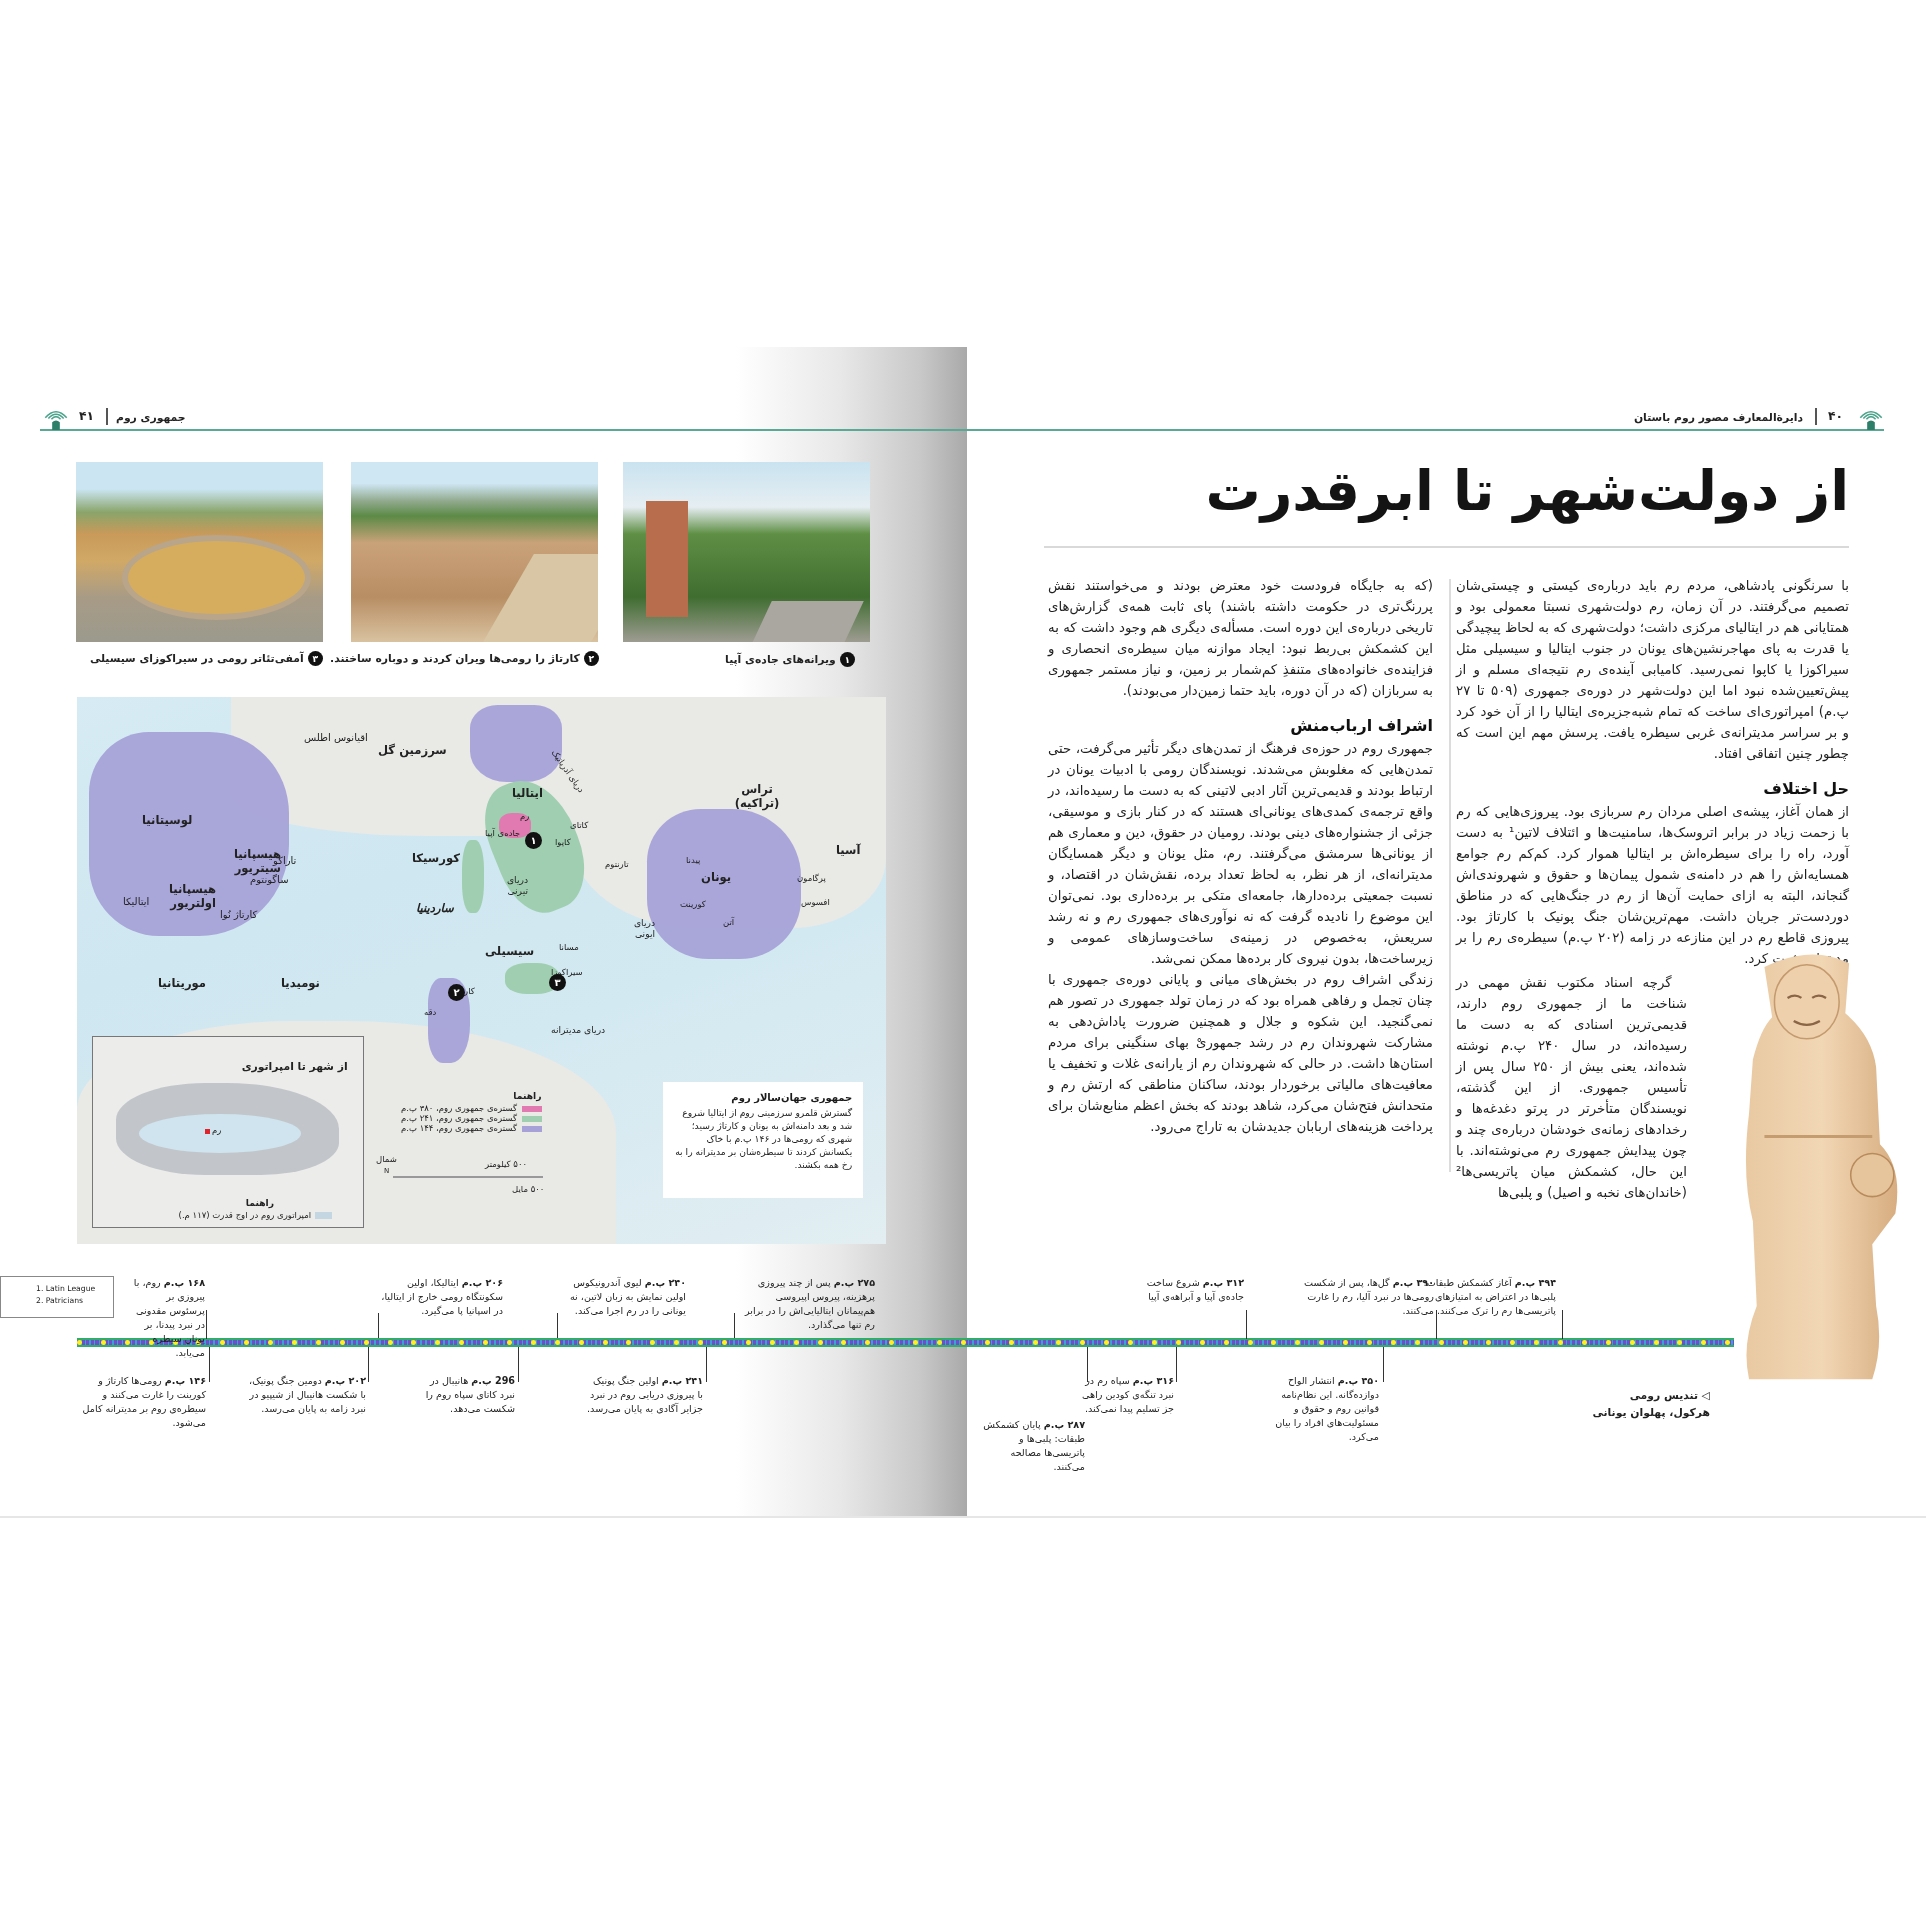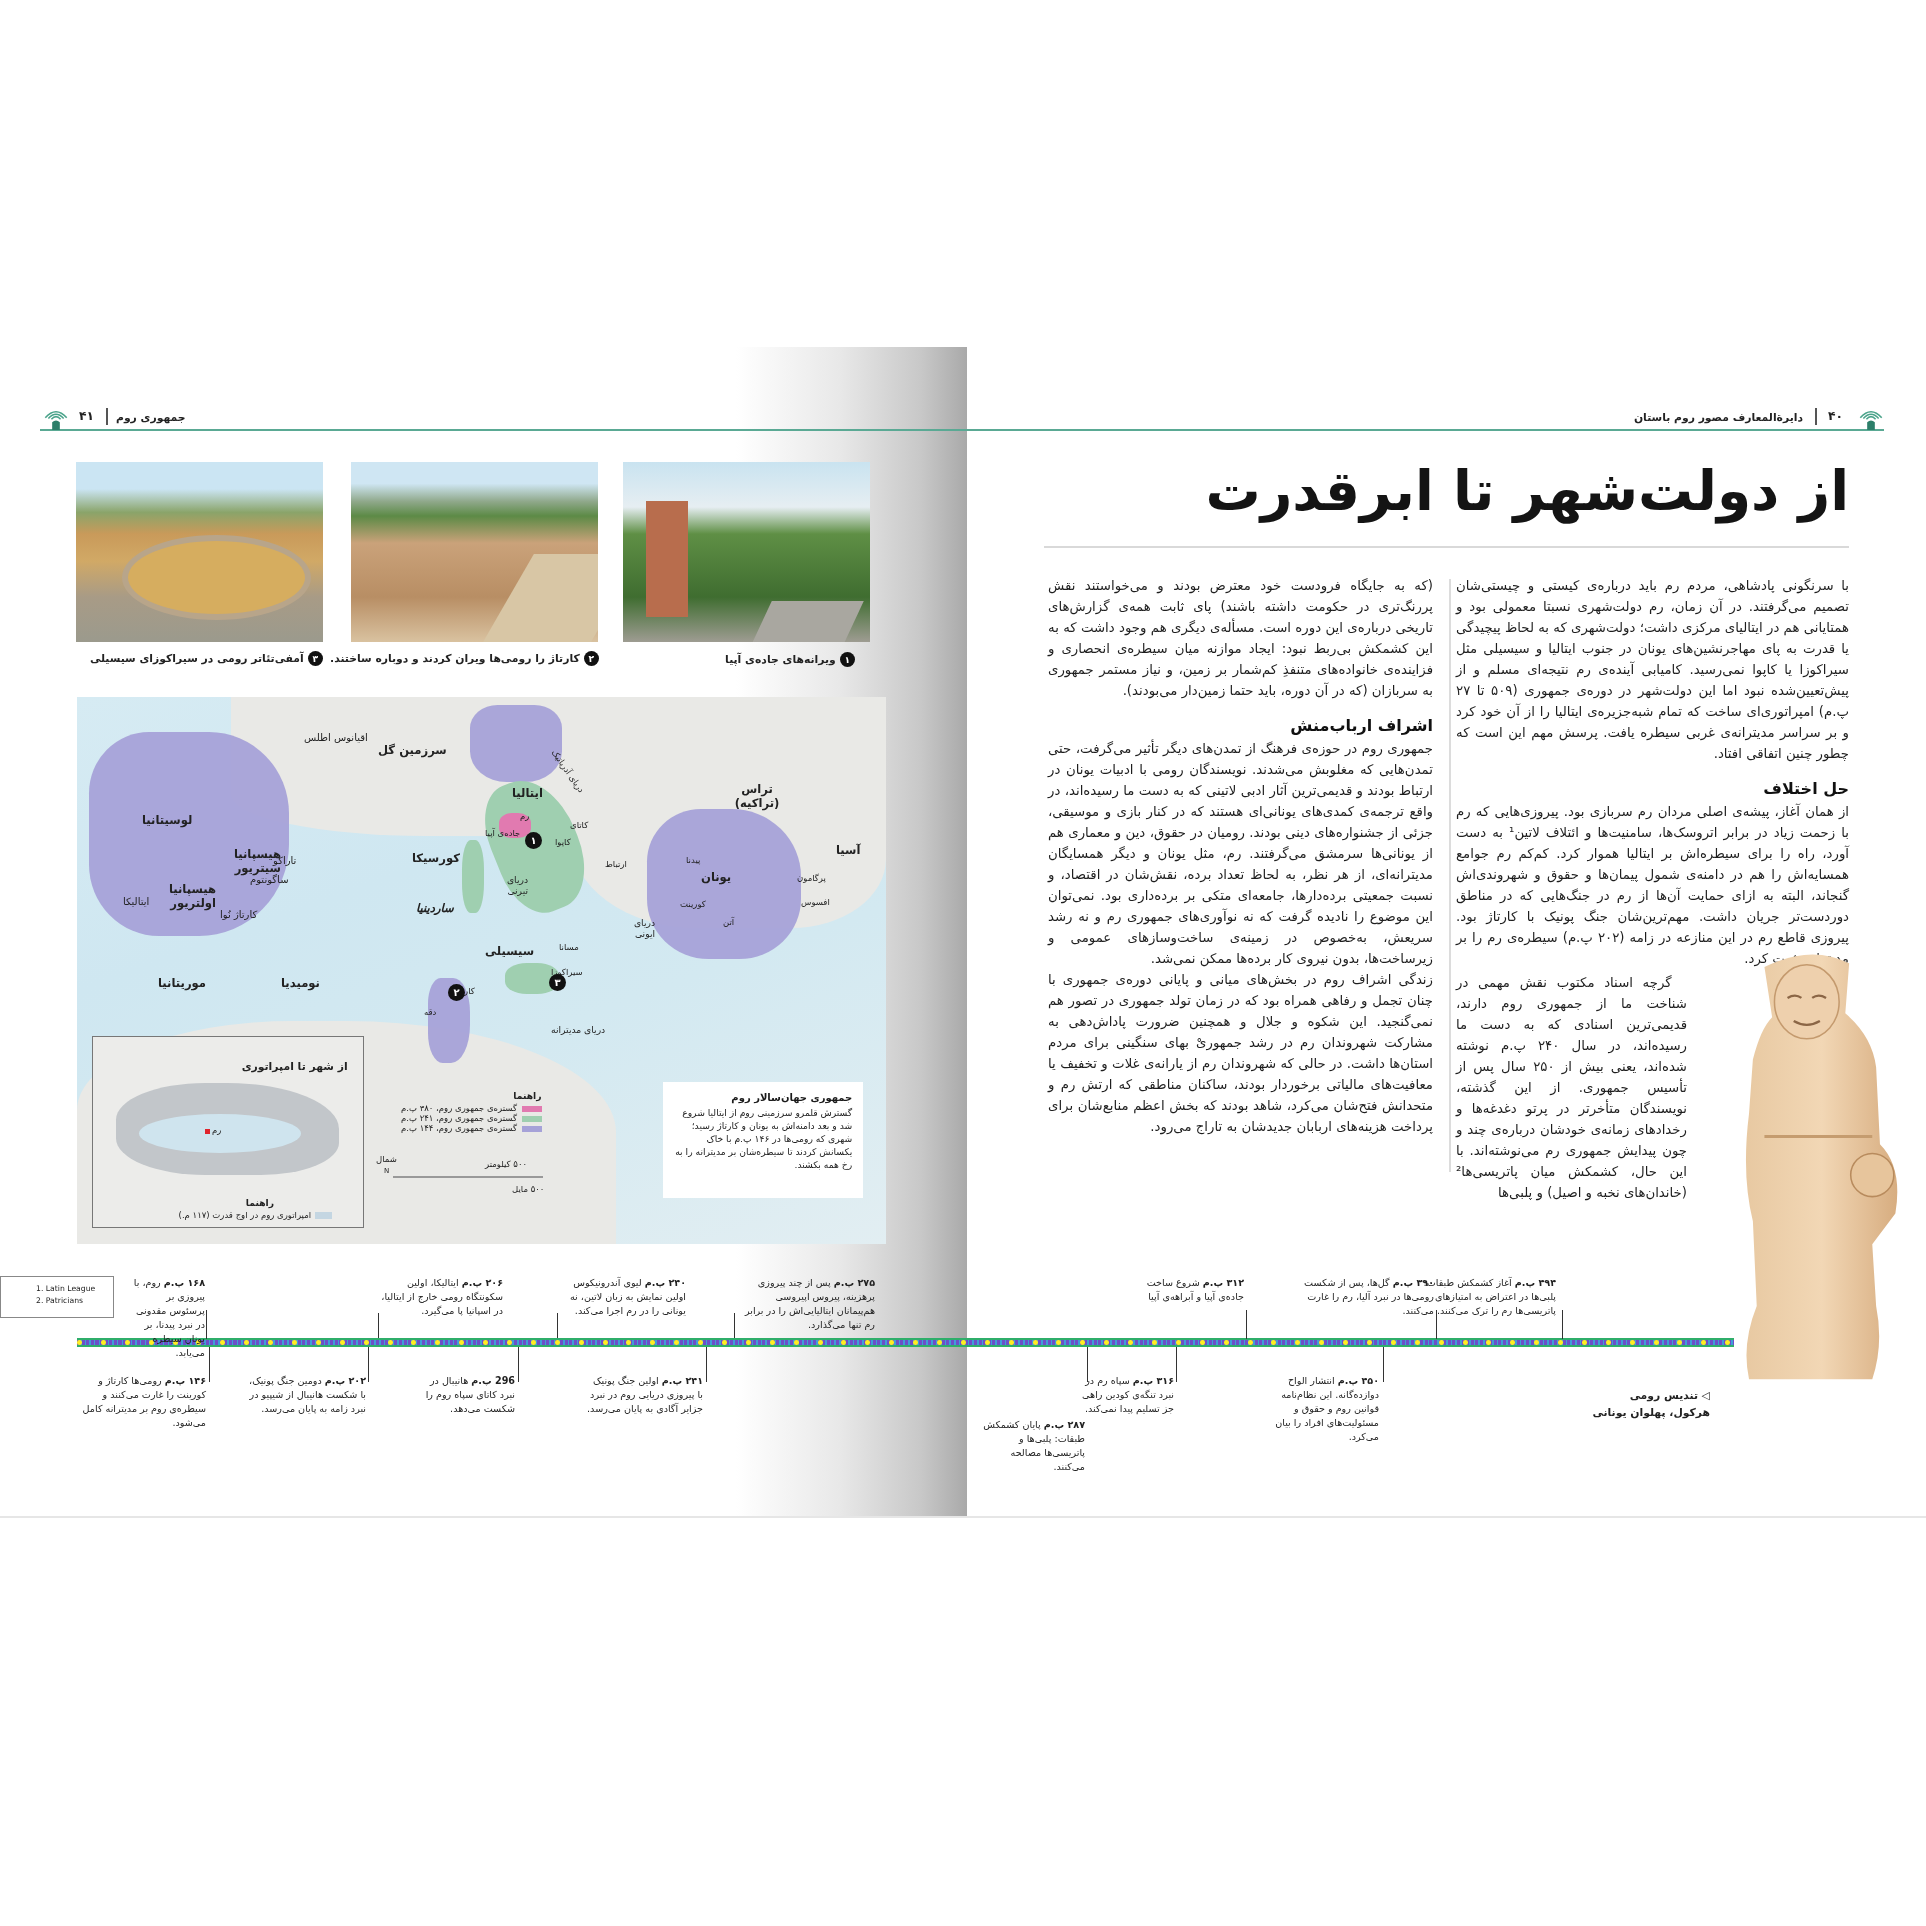--- a/index.html
+++ b/index.html
@@ -179,21 +179,21 @@
   <div class="map-label" style="left:143px; top:212px;">کارتاژ نُوا</div>
   <div class="map-label big" style="left:81px; top:279px;">موریتانیا</div>
   <div class="map-label big" style="left:204px; top:279px;">نومیدیا</div>
   <div class="map-label big" style="left:335px; top:154px;">کورسیکا</div>
   <div class="map-label big" style="left:339px; top:204px;font-style:italic;">ساردینیا</div>
   <div class="map-label big" style="left:435px; top:89px;">ایتالیا</div>
   <div class="map-label" style="left:443px; top:114px; font-size:8.5px;">رم</div>
   <div class="map-label" style="left:408px; top:131px; font-size:8.5px;">جاده‌ی آپیا</div>
   <div class="map-label" style="left:478px; top:140px; font-size:8.5px;">کاپوا</div>
   <div class="map-label" style="left:493px; top:123px; font-size:8.5px;">کاتای</div>
-  <div class="map-label" style="left:528px; top:162px; font-size:8.5px;">ارتباط</div>
+  <div class="map-label" style="left:528px; top:162px; font-size:8.5px;">تارنتوم</div>
   <div class="map-label" style="left:466px; top:69px; font-size:8.5px; transform:rotate(55deg);">دریای آدریاتیک</div>
   <div class="map-label" style="left:416px; top:177px; width:35px; white-space:normal; font-size:9.2px;">دریای تیرنی</div>
   <div class="map-label" style="left:543px; top:220px; width:35px; white-space:normal; font-size:9.2px;">دریای ایونی</div>
   <div class="map-label" style="left:474px; top:327px; font-size:9.2px;">دریای مدیترانه</div>
   <div class="map-label big" style="left:408px; top:247px;">سیسیلی</div>
   <div class="map-label" style="left:482px; top:245px; font-size:8.5px;">مسانا</div>
   <div class="map-label" style="left:474px; top:270px; font-size:8.5px;">سیراکوزا</div>
   <div class="map-label" style="left:378px; top:289px; font-size:8.5px;">کارتاژ</div>
   <div class="map-label" style="left:347px; top:310px; font-size:8.5px;">دقه</div>
   <div class="map-label big" style="left:657px; top:85px; width:46px; white-space:normal; text-align:center;">تراس (تراکیه)</div>

